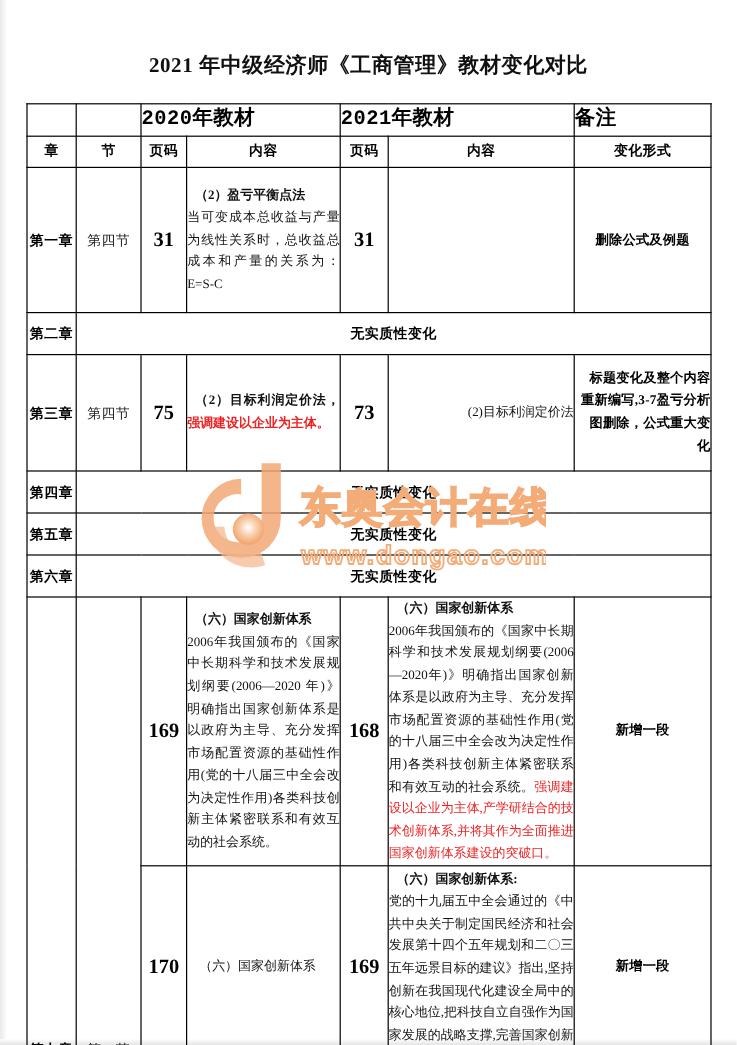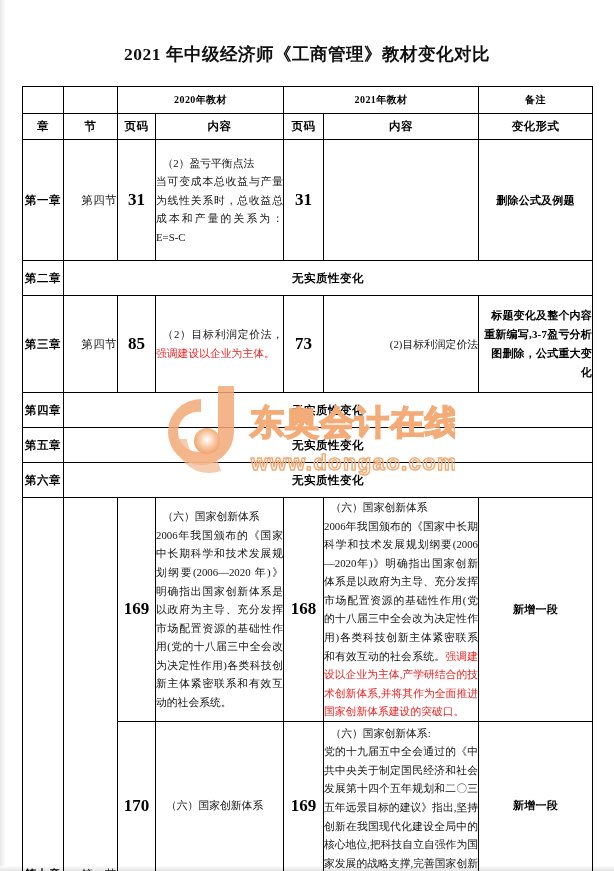--- a/index.html
+++ b/index.html
@@ -88,46 +88,46 @@
   
   col.c-chapter { width: 41px; }
   col.c-section { width: 54px; }
   col.c-p2020   { width: 38px; }
   col.c-t2020   { width: 128px; }
   col.c-p2021   { width: 40px; }
   col.c-t2021   { width: 155px; }
   col.c-remark  { width: 114px; }
 
   .hdr {
-    text-align: center;
-    font-weight: bold;
-    font-size: 10px;
+    text-align: left;
+    font-weight: bold;
+    font-size: 17px;
     height: 26px;
     line-height: 26px;
-    font-family: Liberation Serif, serif;
+    font-family: Liberation Mono, monospace;
     letter-spacing: 0.4px;
   }
   .hdr2 {
     text-align: center;
     font-weight: bold;
     font-size: 11.5px;
     height: 25px;
     line-height: 25px;
     letter-spacing: 0.4px;
   }
   .blank-hdr { height: 26px; }
 
   .ch-cell {
     text-align: center;
     font-weight: bold;
     font-size: 11.5px;
     letter-spacing: 0.6px;
   }
   .sec-cell {
-    text-align: right;
+    text-align: center;
     font-size: 11.5px;
     letter-spacing: 0.4px;
     color: #1a1a1a;
   }
   .pg-cell {
     text-align: center;
     font-weight: bold;
     font-size: 17px;
   }
   .content-cell {
@@ -138,21 +138,21 @@
     text-align: justify;
     text-justify: inter-ideograph;
     color: #131313;
   }
   .content-cell.center-one {
     text-align: right;
     padding-top: 4px;
     padding-bottom: 4px;
   }
   .content-cell .para { margin: 0; }
-  .content-cell .first-line { text-indent: 0.6em; }
+  .content-cell .first-line { text-indent: 0.6em; font-weight: bold; }
   .red { color: #ee2222; }
   .remark-cell {
     font-size: 11px;
     font-weight: bold;
     line-height: 1.72;
     text-align: center;
     padding: 5px 4px;
     letter-spacing: 0.2px;
     margin-left: 11px;
   }
@@ -255,21 +255,21 @@
         </tr>
 
         <tr class="r2">
           <td class="ch-cell">第二章</td>
           <td class="nochange-cell" colspan="6">无实质性变化</td>
         </tr>
 
         <tr class="r3">
           <td class="ch-cell">第三章</td>
           <td class="sec-cell">第四节</td>
-          <td class="pg-cell">85</td>
+          <td class="pg-cell">75</td>
           <td class="content-cell">
             <p class="para first-line">
               <span>（2）目标利润定价法，</span><span class="red">强调建设以企业为主体。</span>
             </p>
           </td>
           <td class="pg-cell">73</td>
           <td class="content-cell center-one">(2)目标利润定价法</td>
           <td class="remark-cell lefty">标题变化及整个内容重新编写,3-7盈亏分析图删除，公式重大变化</td>
         </tr>
 

